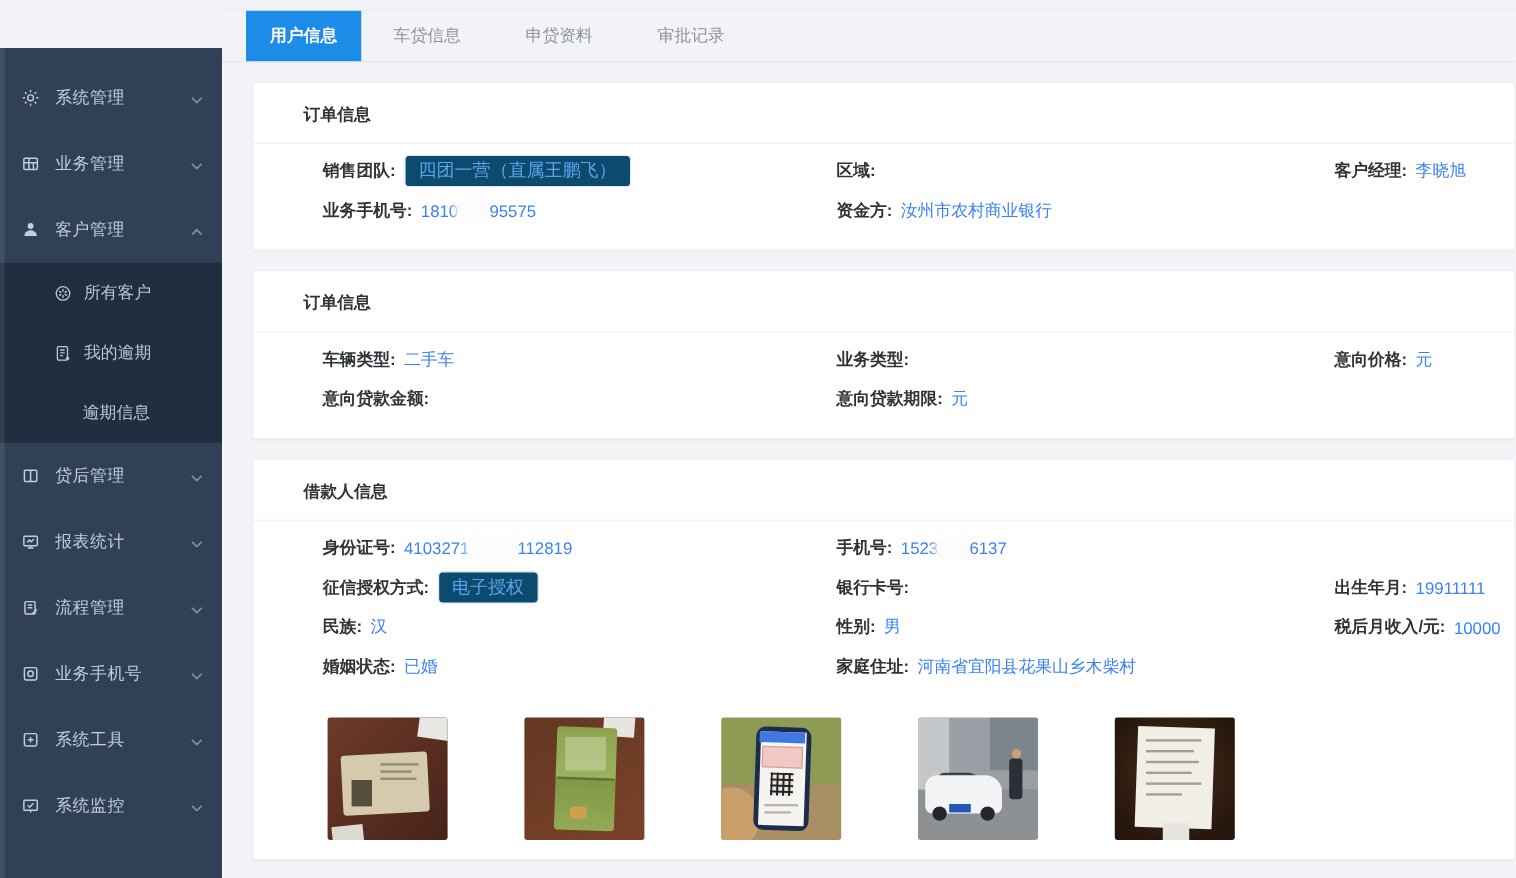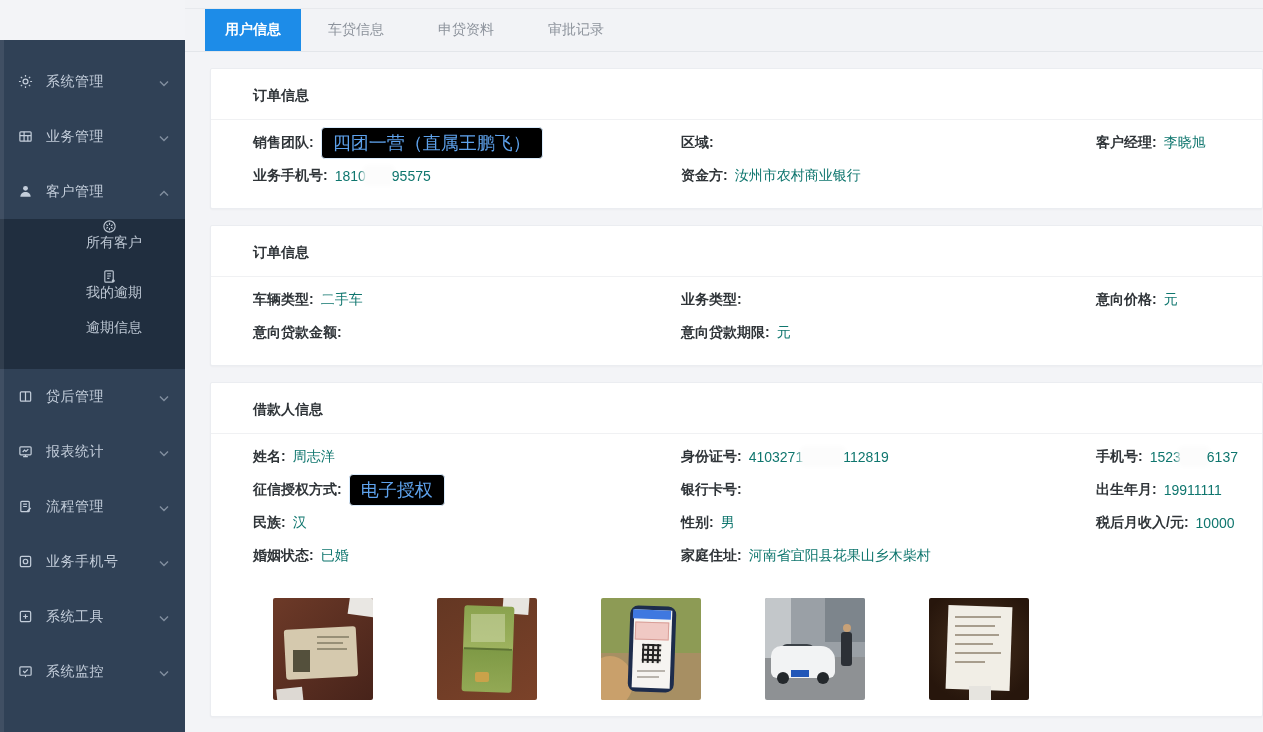--- a/index.html
+++ b/index.html
@@ -13,49 +13,49 @@
   .sidebar { width:185px; height:732px; background:#304156; flex:0 0 185px;
     position:relative; padding-top:14px;margin-top:40px; }
   .sidebar::before { content:""; position:absolute; left:0; top:0; bottom:0; width:4px;
     background:rgba(255,255,255,.08); }
   .side-item { height:55px; display:flex; align-items:center; padding:0 18px;
     color:#c3cdda; cursor:pointer; position:relative; }
   .side-item .lbl { margin-left:13px; letter-spacing:.5px; }
   .side-item .chev { position:absolute; right:16px; opacity:.55; }
   .icon-svg { width:15px; height:15px; display:block; }
   .submenu { background:#202e3f; }
-  .sub-item { height:50px; display:flex; align-items:center; padding-left:33px;
-    color:#bcc6d2; cursor:pointer;flex-direction:column; }
+  .sub-item { height:50px; display:flex; align-items:center; padding-left:45px;
+    color:#bcc6d2; cursor:pointer; }
   .sub-item .lbl { margin-left:10px; }
   .sub-item .icon-ph { width:14px; }
 
   
   .content { flex:1; min-width:0; display:flex; flex-direction:column; }
   .topstrip { height:9px; border-bottom:1px solid #e7e9ed; background:#f2f3f6; }
   .tabbar { height:43px; display:flex; align-items:stretch; padding-left:20px;
     border-bottom:1px solid #e3e6ea; background:#f2f3f6; }
   .tab { display:flex; align-items:center; padding:0 27px; color:#8d939c; cursor:pointer; }
   .tab.active { background:#1d8ce8; color:#fff; font-weight:bold; padding:0 20px; }
 
   .scrollarea { flex:1; overflow:hidden; }
   .card { background:#fff; border:1px solid #ebedf1; border-radius:2px;
     margin:16px 0 16px 25px; padding:18px 0 16px 42px;
     box-shadow:0 1px 2px rgba(0,0,0,.03); }
   .card-title { font-weight:bold; color:#2f3438; font-size:14px; }
   .card-divider { height:1px; background:#f0f1f3; margin:14px 0 6px -42px; }
 
   .frow { display:grid; grid-template-columns:428px 415px 1fr; align-items:center;
-    min-height:33px; }
+    min-height:33px;margin-left:16px; }
   .fitem { display:flex; align-items:center; gap:7px; white-space:nowrap; }
   .flabel { font-weight:bold; color:#2f3438; }
-  .fvalue { color:#0f766e; }
+  .fvalue { color:#3b82f6; }
   .mask { display:inline-block; height:15px; background:#fcfcfc; border-radius:2px;
     box-shadow:0 0 5px 3px #fcfcfc; vertical-align:-2px; }
-  .tag { background:#000000; color:#5ea2ec; border:1px solid #d9ebfc; border-radius:4px;
-    padding:3px 11px; font-size:18px; }
+  .tag { background:#0c4a6e; color:#5ea2ec; border:1px solid #d9ebfc; border-radius:4px;
+    padding:3px 11px; font-size:15px; }
 
   
   .photos { display:flex; gap:64px; margin:26px 0 0 20px; }
   .photo-wrap { width:100px; text-align:center; }
   .photo { width:100px; height:102px; position:relative; overflow:hidden;
     border-radius:2px; cursor:pointer; }
   .photo div { position:absolute; }
 
   
   .p-idcard { background:linear-gradient(135deg,#6d3a28,#47231a); }
@@ -341,24 +341,20 @@
         <div class="fitem"></div>
       </div>
     </section>
 
     <section class="card">
       <div class="card-title">借款人信息</div>
       <div class="card-divider"></div>
 
       <div class="frow">
         <div class="fitem">
-          <span class="flabel">姓名:</span>
-          <span class="fvalue">周志洋</span>
-        </div>
-        <div class="fitem">
           <span class="flabel">身份证号:</span>
           <span class="fvalue"><span>4103271</span><span class="mask" style="width:40px"></span><span>112819</span></span>
         </div>
         <div class="fitem">
           <span class="flabel">手机号:</span>
           <span class="fvalue"><span>1523</span><span class="mask" style="width:26px"></span><span>6137</span></span>
         </div>
       </div>
 
       <div class="frow">

